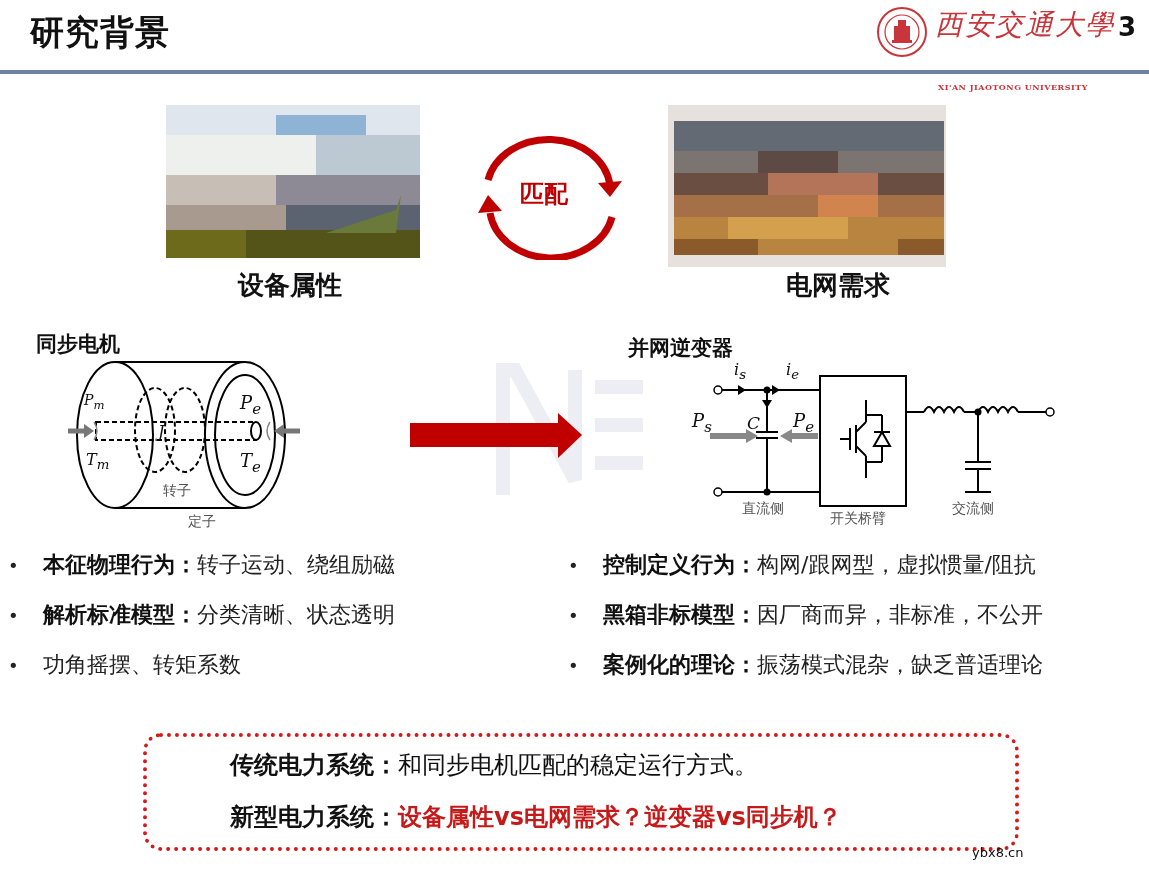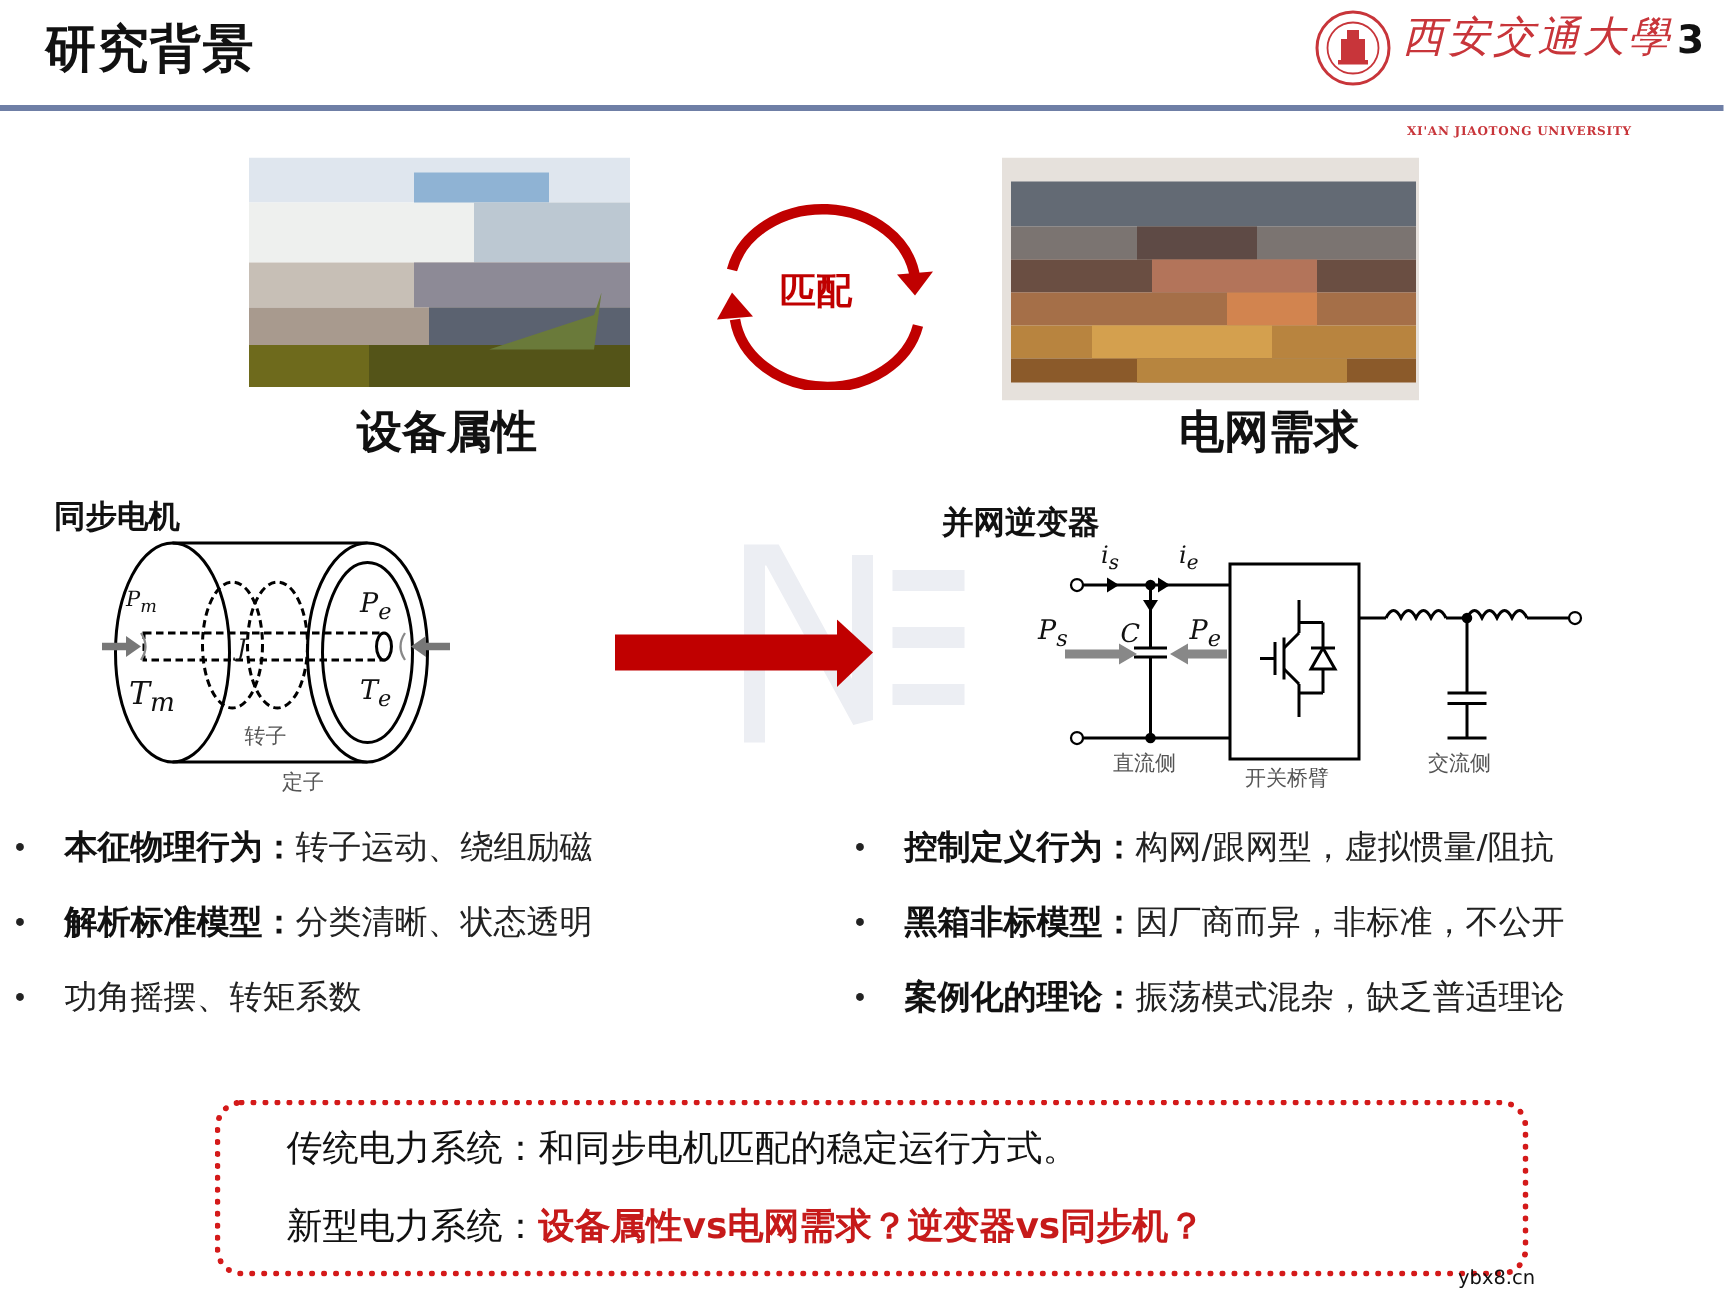--- a/index.html
+++ b/index.html
@@ -8,36 +8,36 @@
   .abs { position: absolute; }
   .title { left: 30px; top: 10px; font-size: 34px; font-weight: bold; letter-spacing: 1px; }
   .header-line { left: 0; top: 70px; width: 1149px; height: 4px; background: #6f7fa6; }
   .logo { left: 876px; top: 6px; width: 52px; height: 52px; }
   .logo-cn { left: 935px; top: 6px; font-family: "DejaVu Serif", serif; font-size: 28px; color: #c8353a; font-style: italic; letter-spacing: 2px; text-align: right; }
   .logo-en { left: 938px; top: 44px; font-family: "DejaVu Serif", serif; font-size: 8px; color: #c8353a; letter-spacing: 0.5px; font-weight: bold; margin-top: 38px; }
   .page-num { left: 1118px; top: 12px; font-size: 26px; font-weight: bold; }
 
   .img-equip { left: 166px; top: 105px; width: 254px; height: 153px; }
   .img-grid { left: 668px; top: 105px; width: 278px; height: 162px; }
-  .caption { font-size: 30px; font-weight: bold; }
+  .caption { font-size: 26px; font-weight: bold; }
 
   .section-label { font-size: 21px; font-weight: bold; }
   .latex { font-family: "DejaVu Serif", serif; font-style: italic; }
   .diag-label { font-family: "DejaVu Serif", serif; font-size: 14px; color: #555; }
 
   .bullets { font-size: 22px; }
   .bullet-row { position: absolute; display: flex; align-items: center; white-space: nowrap; }
   .bullet-dot { width: 35px; font-size: 18px; color: #222; }
   .b-key { font-weight: bold; }
   .b-val { color: #222; }
 
   .conclusion { left: 143px; top: 733px; width: 876px; height: 118px;
                 border: 4px dotted #d41a1a; border-radius: 18px; }
   .c-row { position: absolute; left: 44px; font-size: 24px; white-space: nowrap; }
-  .c-key { font-weight: normal; }
+  .c-key { font-weight: bold; margin-left: 39px; }
   .c-red { color: #c61a1a; font-weight: bold; }
   .watermark { left: 972px; top: 833px; font-size: 13px; font-family: "DejaVu Sans", sans-serif; color: #111; margin-top: 12px; }
 </style>
 </head>
 <body>
 
 <div class="abs title">研究背景</div>
 <svg class="abs logo" viewBox="0 0 52 52">
   <circle cx="26" cy="26" r="24" fill="none" stroke="#c8353a" stroke-width="2"></circle>
   <circle cx="26" cy="26" r="17" fill="none" stroke="#c8353a" stroke-width="1.2"></circle>
@@ -113,21 +113,21 @@
   <ellipse cx="196" cy="81" rx="5" ry="9" fill="#fff" stroke="#000" stroke-width="2"></ellipse>
 
   <line x1="8" y1="81" x2="26" y2="81" stroke="#777" stroke-width="5"></line>
   <polygon points="24,74 34,81 24,88" fill="#777"></polygon>
   <line x1="240" y1="81" x2="222" y2="81" stroke="#777" stroke-width="5"></line>
   <polygon points="224,74 214,81 224,88" fill="#777"></polygon>
   <path d="M34,72 Q40,81 34,90" fill="none" stroke="#888" stroke-width="1.5"></path>
   <path d="M210,72 Q204,81 210,90" fill="none" stroke="#888" stroke-width="1.5"></path>
 </svg>
 <div class="abs latex" style="left:84px; top:392px; font-size:14px;"><span>P</span><sub>m</sub></div>
-<div class="abs latex" style="left:86px; top:450px; font-size:21px;"><span>T</span><sub>m</sub></div>
+<div class="abs latex" style="left:86px; top:450px; font-size:16px;"><span>T</span><sub>m</sub></div>
 <div class="abs latex" style="left:158px; top:422px; font-size:16px;">J</div>
 <div class="abs latex" style="left:240px; top:392px; font-size:18px;"><span>P</span><sub>e</sub></div>
 <div class="abs latex" style="left:240px; top:450px; font-size:18px;"><span>T</span><sub>e</sub></div>
 <div class="abs diag-label" style="left:163px; top:482px;">转子</div>
 <div class="abs diag-label" style="left:188px; top:513px;">定子</div>
 
 <svg class="abs" style="left:410px; top:413px; width:172px; height:45px;" viewBox="0 0 172 45">
   <rect x="0" y="10" width="150" height="24" fill="#c00000"></rect>
   <polygon points="148,0 172,22 148,45" fill="#c00000"></polygon>
 </svg>

